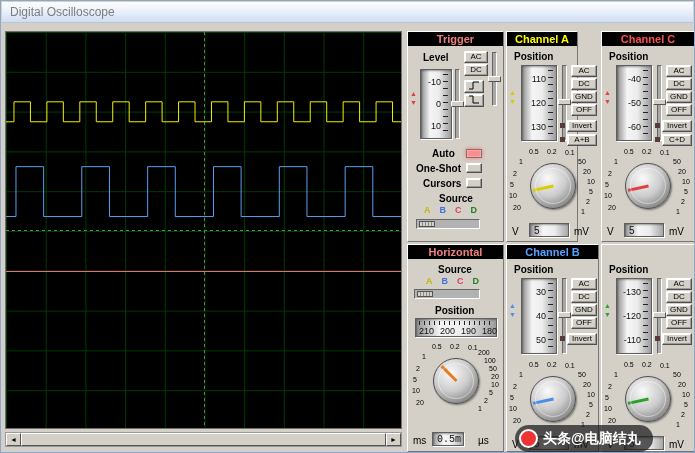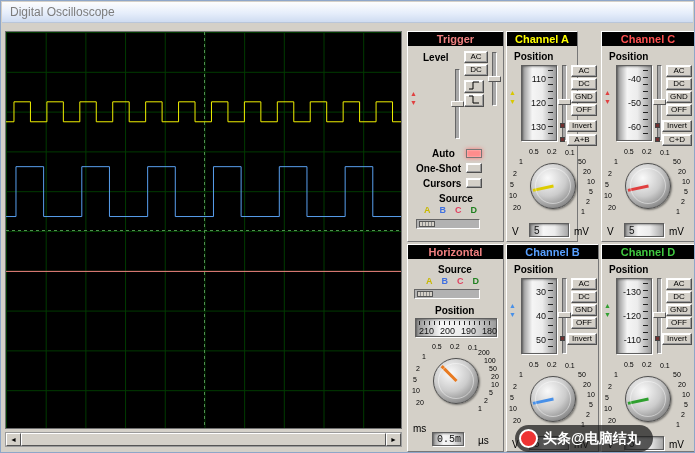--- a/index.html
+++ b/index.html
@@ -128,21 +128,21 @@
   .h-source{left:30px;top:19px;}
   .h-src{left:18px;top:31px;}
   .h-hslider{left:6px;top:44px;width:66px;}
   .h-position{left:27px;top:60px;}
   .h-lcd{left:7px;top:73px;width:82px;height:19px;}
   .h-ruler{position:absolute;left:3px;right:3px;top:2px;height:4px;
     background:repeating-linear-gradient(90deg,#222 0 1px,transparent 1px 5px);}
   .hnum{position:absolute;top:7px;font-size:9px;color:#111;}
   .h0{left:3px;} .h1{left:24px;} .h2{left:45px;} .h3{left:66px;}
   .h-knob-area{left:4px;top:98px;height:74px;}
-  .horizontal-panel .unit-left{top:178px;left:5px;}
+  .horizontal-panel .unit-left{top:190px;left:5px;}
   .horizontal-panel .val-display{top:187px;left:24px;width:32px;font-family:Liberation Mono, monospace;}
   .horizontal-panel .unit-right{top:190px;left:70px;}
 
   
   .watermark{position:absolute;left:514px;top:424px;height:27px;display:flex;align-items:center;gap:5px;
     background:rgba(25,25,25,.72);border-radius:14px;padding:0 12px 0 4px;}
   .wm-logo{width:19px;height:19px;border-radius:50%;background:#ee3333;border:2px solid #fff;}
   .wm-text{color:#fff;font-size:14px;font-weight:bold;white-space:nowrap;}
 </style>
 </head>
@@ -183,20 +183,26 @@
     <button class="sbtn t-edge t-edge2">
       <svg width="12" height="9" viewBox="0 0 12 9">
           <polyline points="1,1 5,1 5,8 11,8" fill="none" stroke="#000" stroke-width="1"></polyline>
         </svg>
     </button>
     <div class="vslider t-mini">
       <div class="vthumb"></div>
     </div>
     <span class="ch-arrow t-up">▲</span>
     <span class="ch-arrow t-down">▼</span>
+    <div class="lcd t-lcd">
+      <span class="lcd-num n0">-10</span>
+      <span class="lcd-num n1">0</span>
+      <span class="lcd-num n2">10</span>
+      <div class="lcd-ruler"></div>
+    </div>
     <div class="vslider t-vslider">
       <div class="vthumb"></div>
     </div>
     <span class="lbl t-auto">Auto</span>
     <div class="led t-led"></div>
     <span class="lbl t-oneshot">One-Shot</span>
     <button class="tinybtn t-oneshot-btn"></button>
     <span class="lbl t-cursors">Cursors</span>
     <button class="tinybtn t-cursors-btn"></button>
     <span class="lbl t-source">Source</span>
@@ -387,21 +393,20 @@
         <span class="knob-label" style="left: 80px; top: 40px;">5</span>
         <span class="knob-label" style="left: 77px; top: 50px;">2</span>
         <span class="knob-label" style="left: 72px; top: 60px;">1</span>
       </div>
     <span class="unit-left">V</span>
     <div class="val-display">5</div>
     <span class="unit-right">mV</span>
   </div>
 
   <div class="panel chpanel chd-panel ch-d">
-    <div class="panel-header hdr-d">Channel D</div>
     <span class="lbl pos-lbl">Position</span>
     <span class="ch-arrow up">▲</span>
     <span class="ch-arrow down">▼</span>
     <div class="lcd ch-lcd">
       <span class="lcd-num n0">-130</span>
       <span class="lcd-num n1">-120</span>
       <span class="lcd-num n2">-110</span>
       <div class="lcd-ruler"></div>
     </div>
     <div class="vslider">

